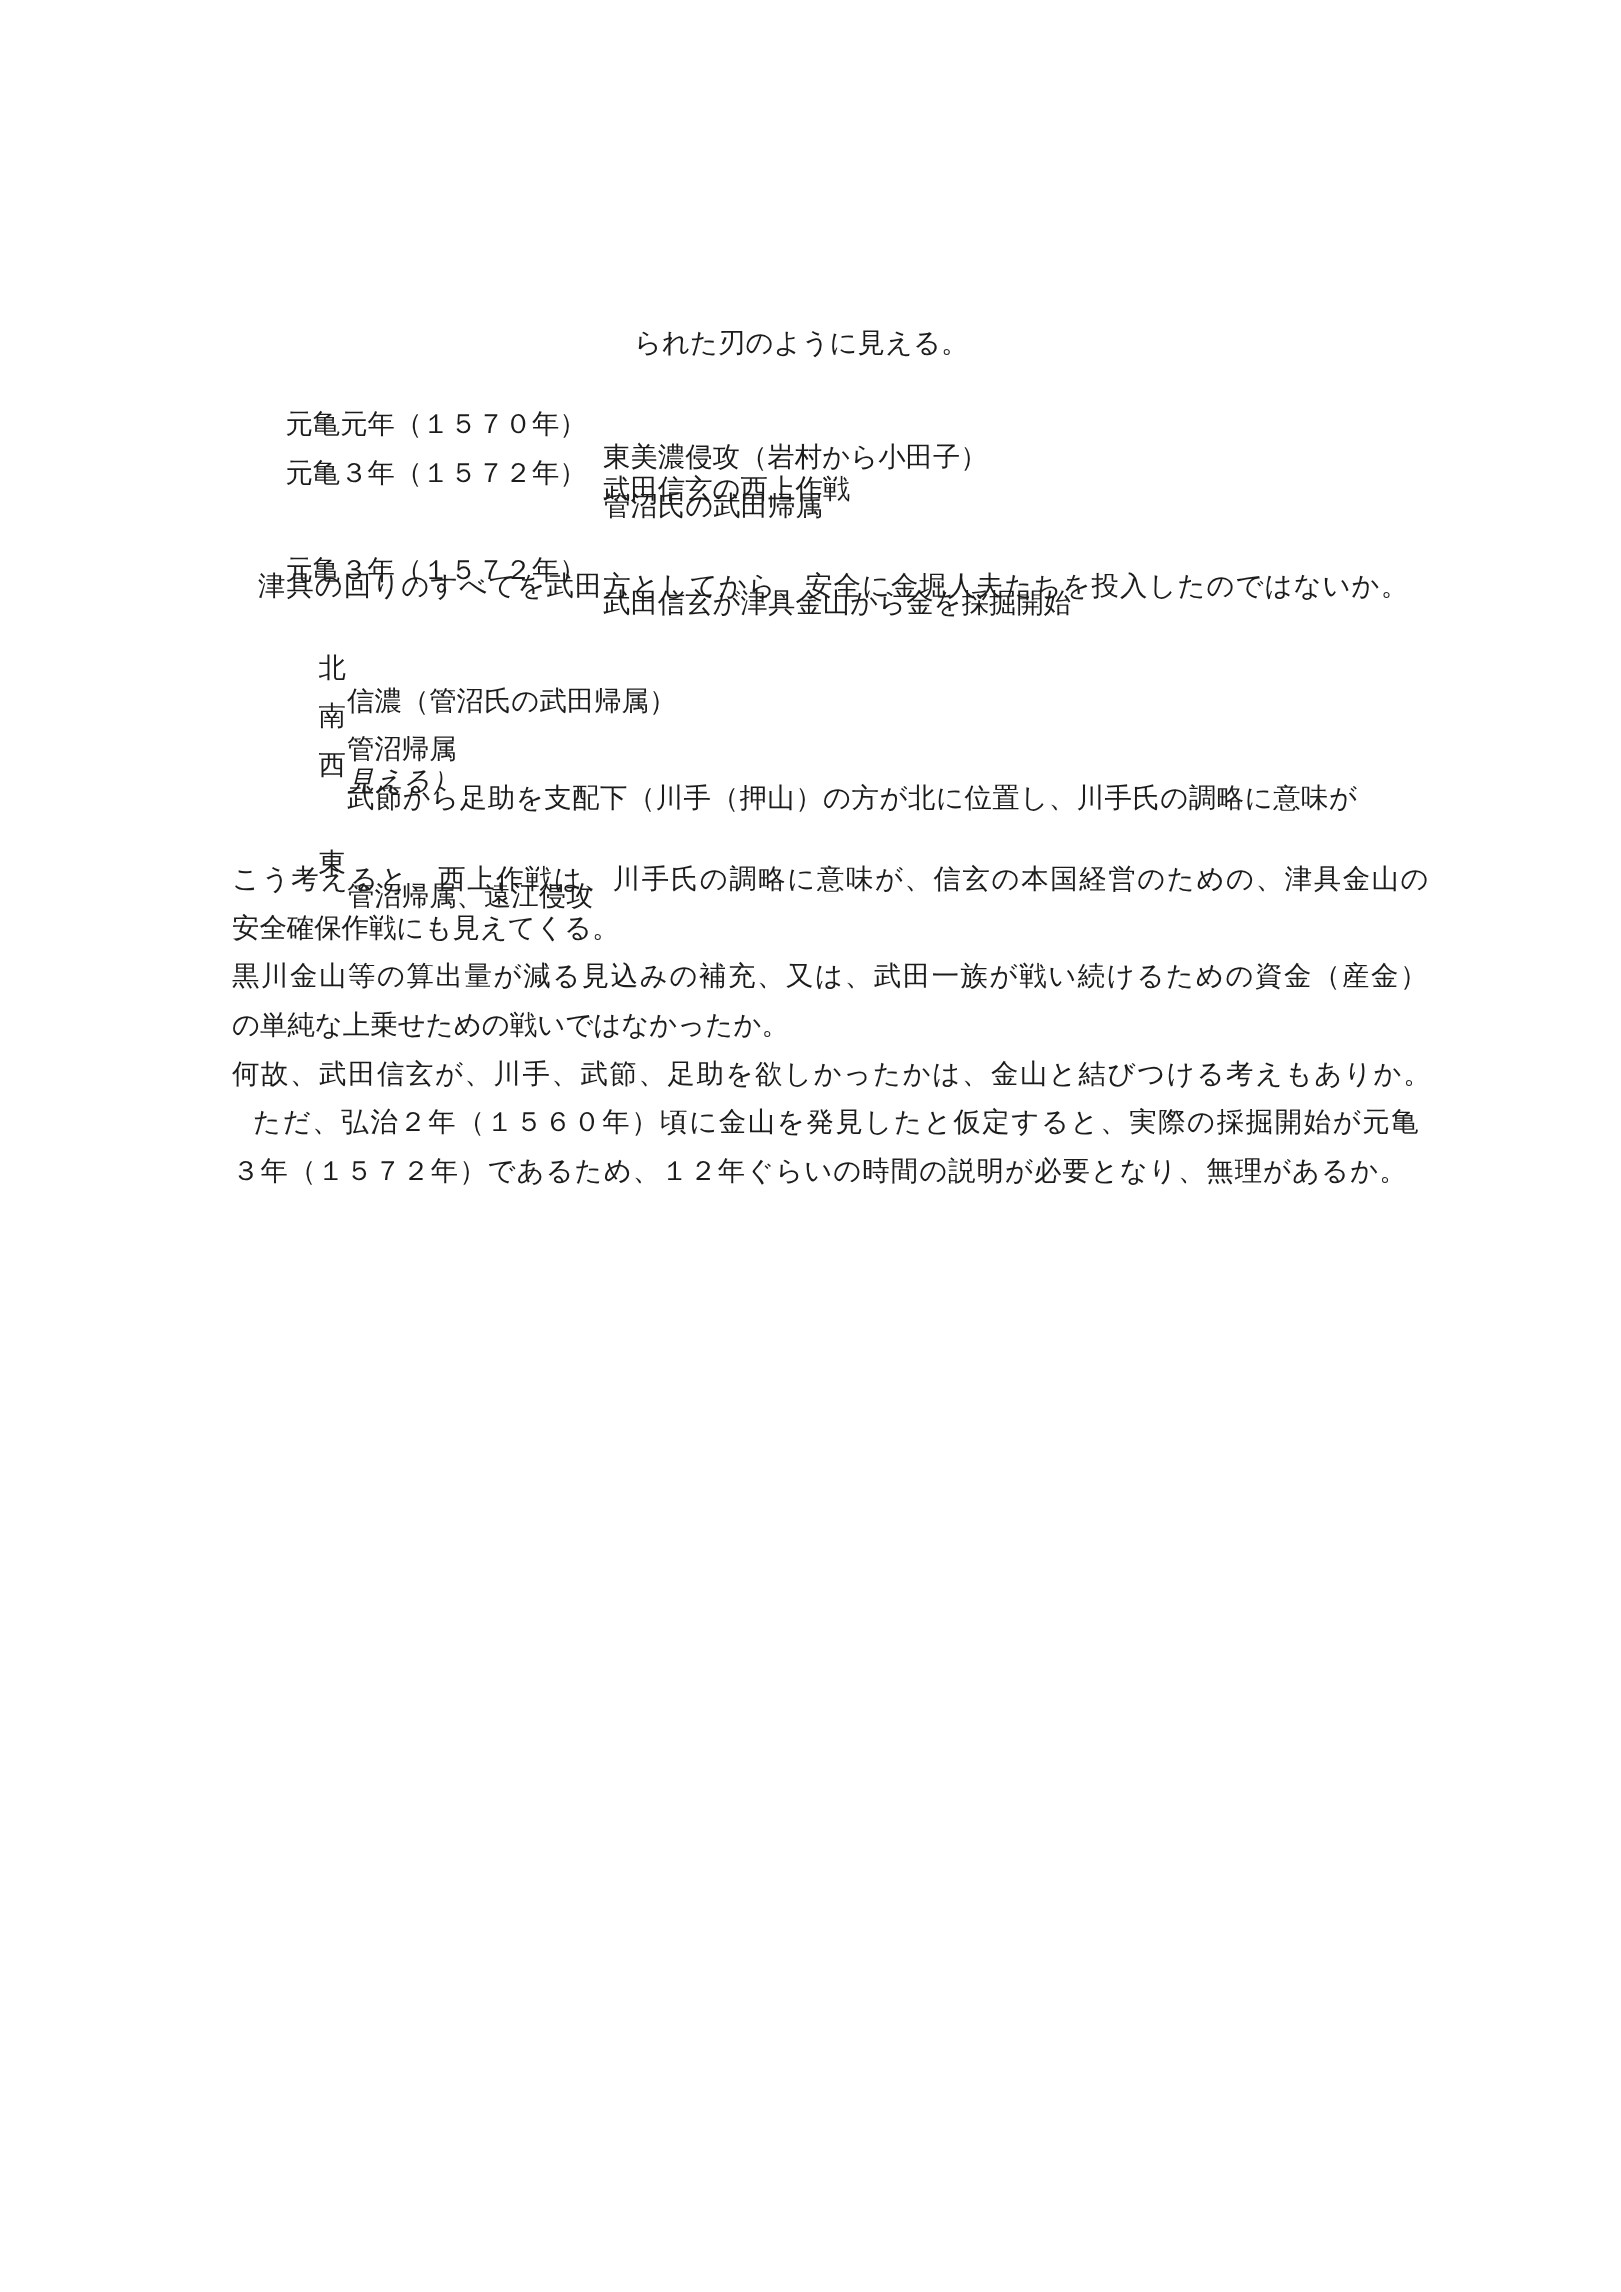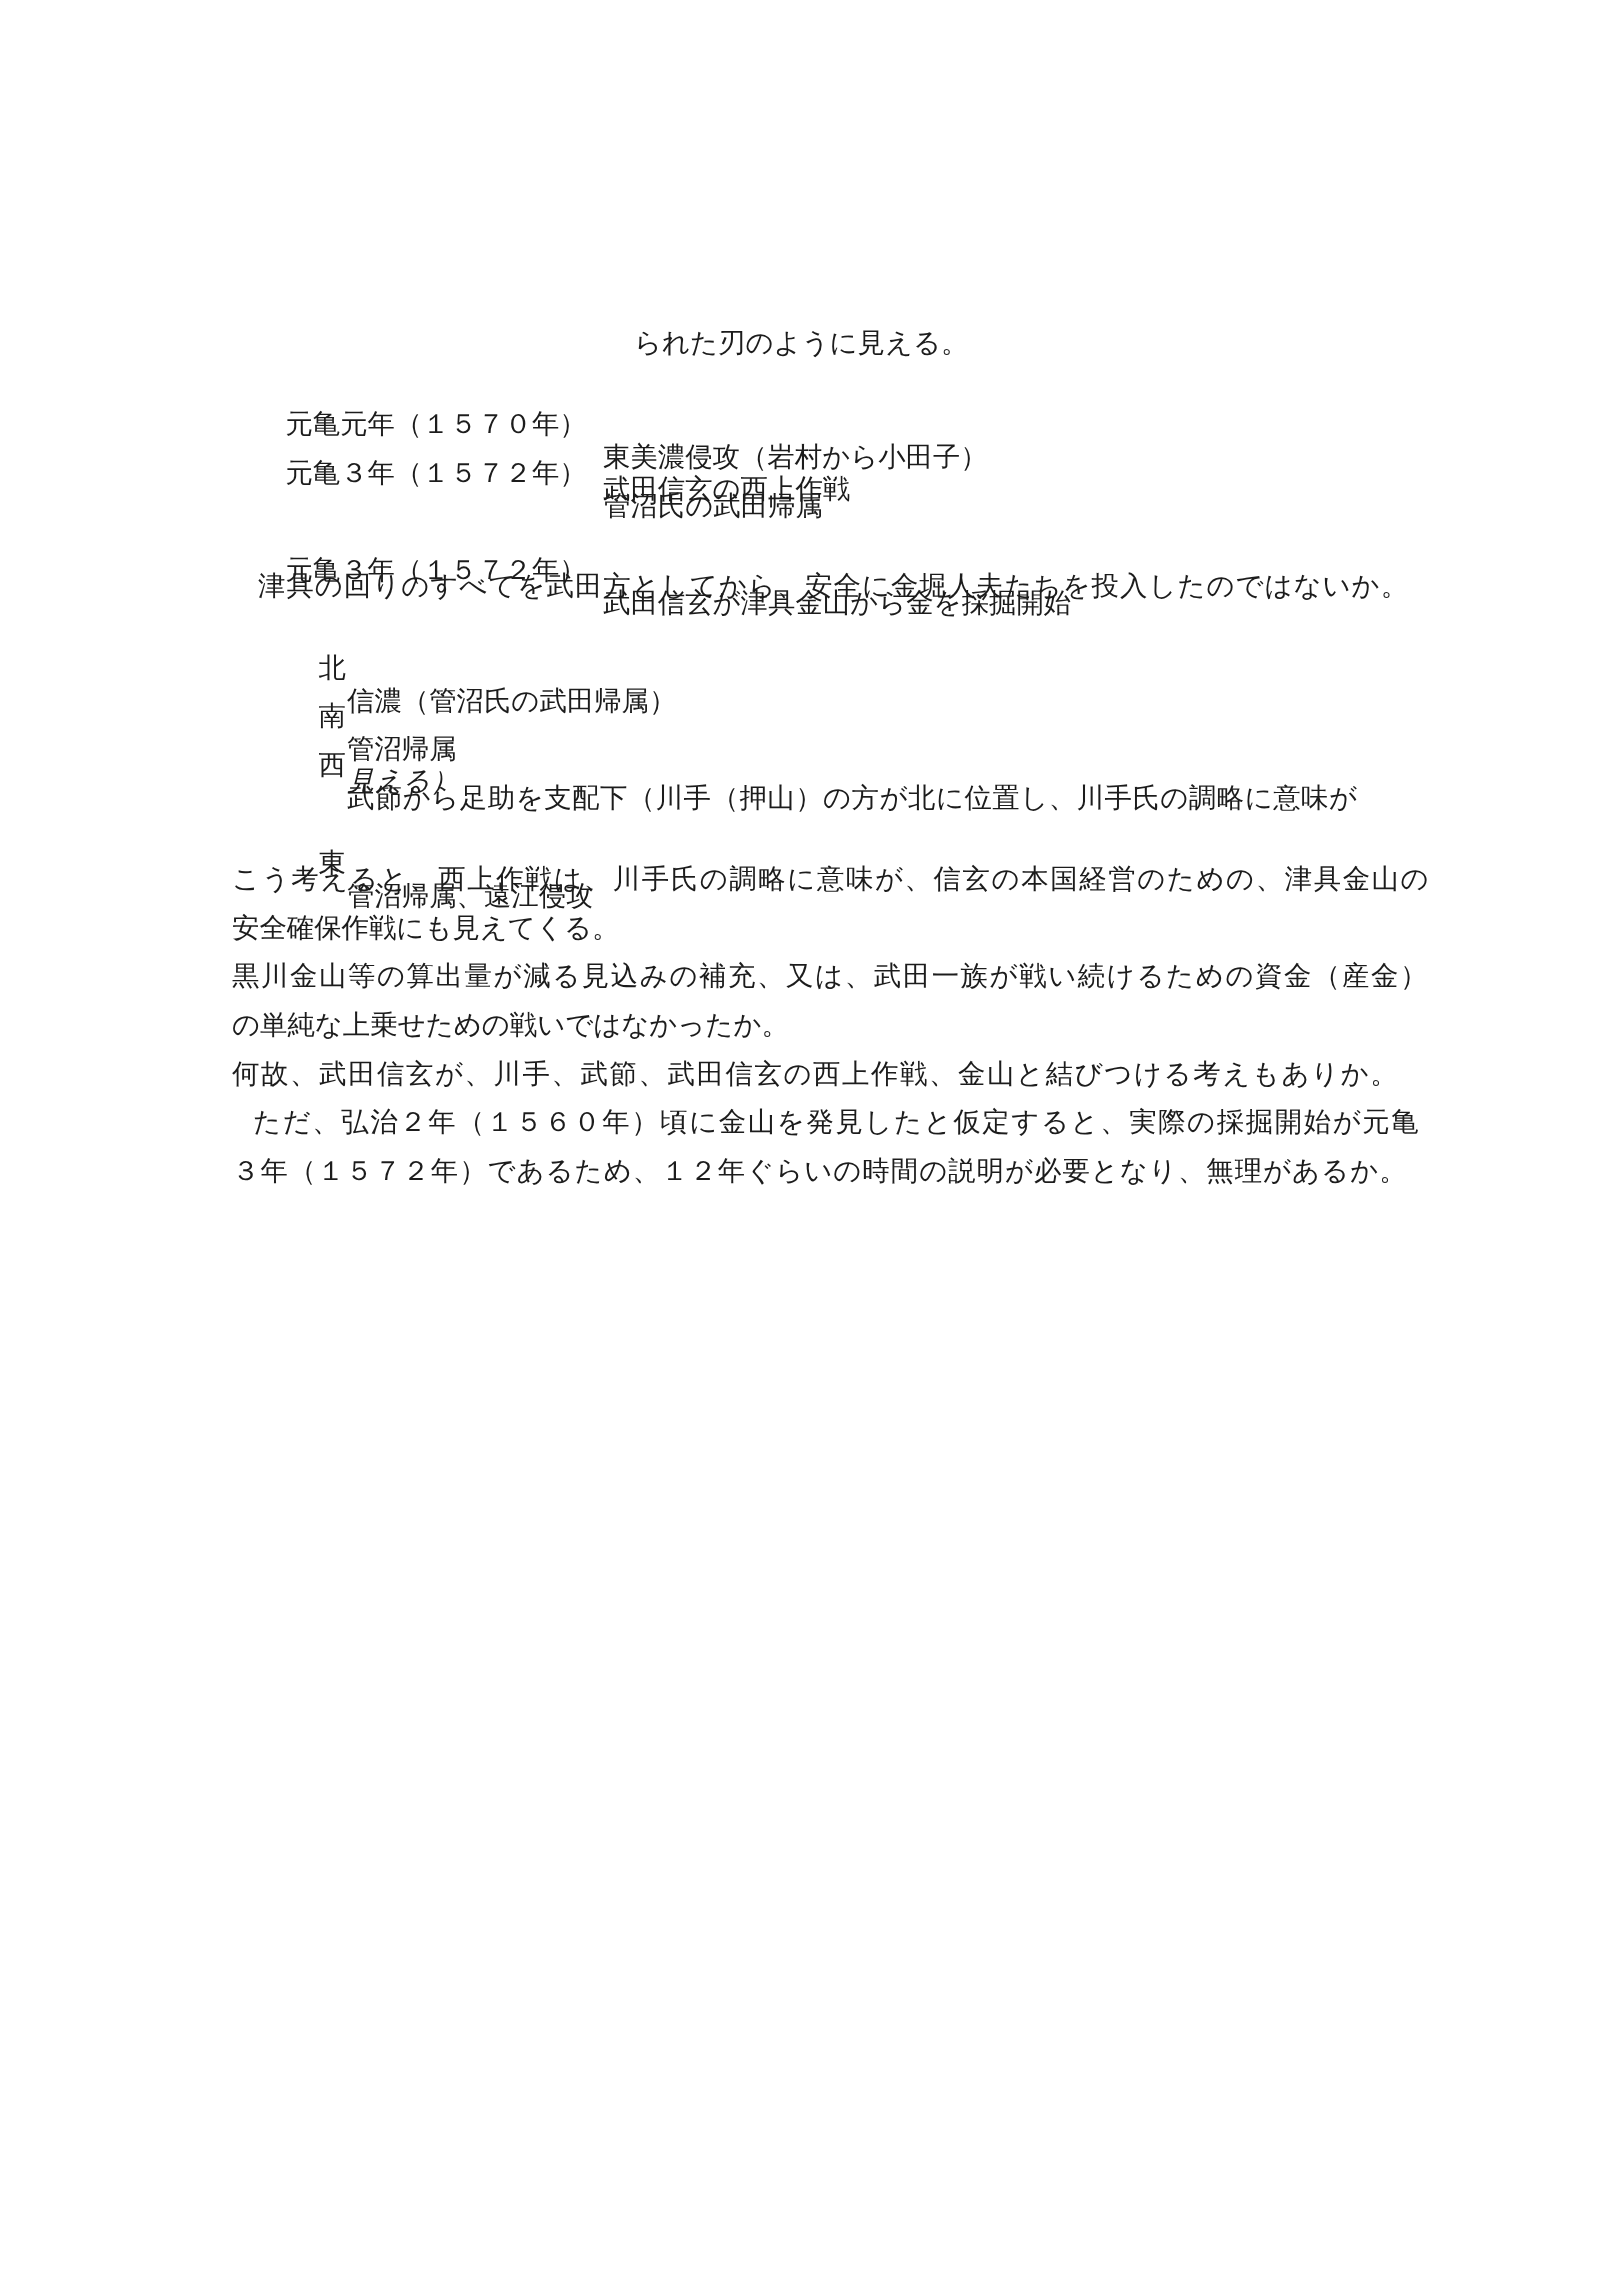--- a/index.html
+++ b/index.html
@@ -64,19 +64,19 @@
     <span>東</span>
     <span class="col2" style="left:56px;">管沼帰属、遠江侵攻</span>
   </div>
 
   <div class="line js16" style="left:232px; top:863px;">こう考えると、西上作戦は、川手氏の調略に意味が、信玄の本国経営のための、津具金山の</div>
   <div class="line" style="left:232px; top:912px;">安全確保作戦にも見えてくる。</div>
 
   <div class="line js16" style="left:232px; top:960px;">黒川金山等の算出量が減る見込みの補充、又は、武田一族が戦い続けるための資金（産金）</div>
   <div class="line" style="left:232px; top:1009px;">の単純な上乗せための戦いではなかったか。</div>
 
-  <div class="line js16" style="left:232px; top:1058px;">何故、武田信玄が、川手、武節、武田信玄の西上作戦、金山と結びつける考えもありか。</div>
+  <div class="line js16" style="left:232px; top:1058px;">何故、武田信玄が、川手、武節、足助を欲しかったかは、金山と結びつける考えもありか。</div>
 
   <div class="line js16" style="left:221px; top:1106px;margin-left:32px;">ただ、弘治２年（１５６０年）頃に金山を発見したと仮定すると、実際の採掘開始が元亀</div>
   <div class="line js10" style="left:232px; top:1155px;">３年（１５７２年）であるため、１２年ぐらいの時間の説明が必要となり、無理があるか。</div>
 
 </div>
 
 
 </body></html>

